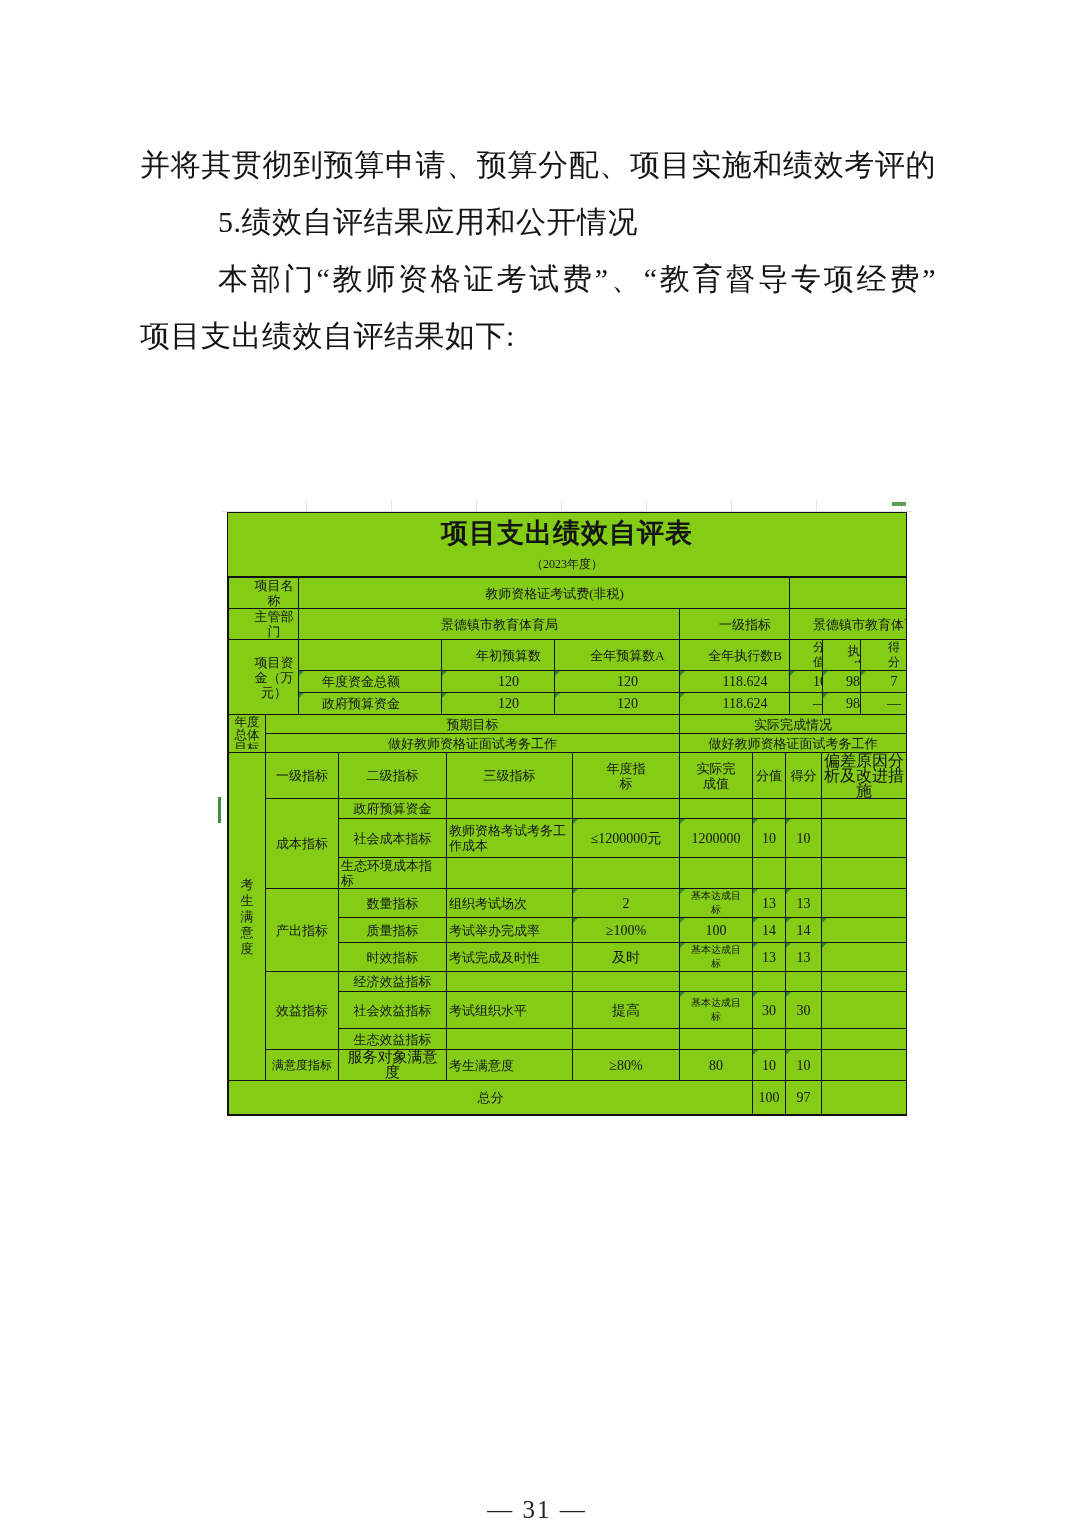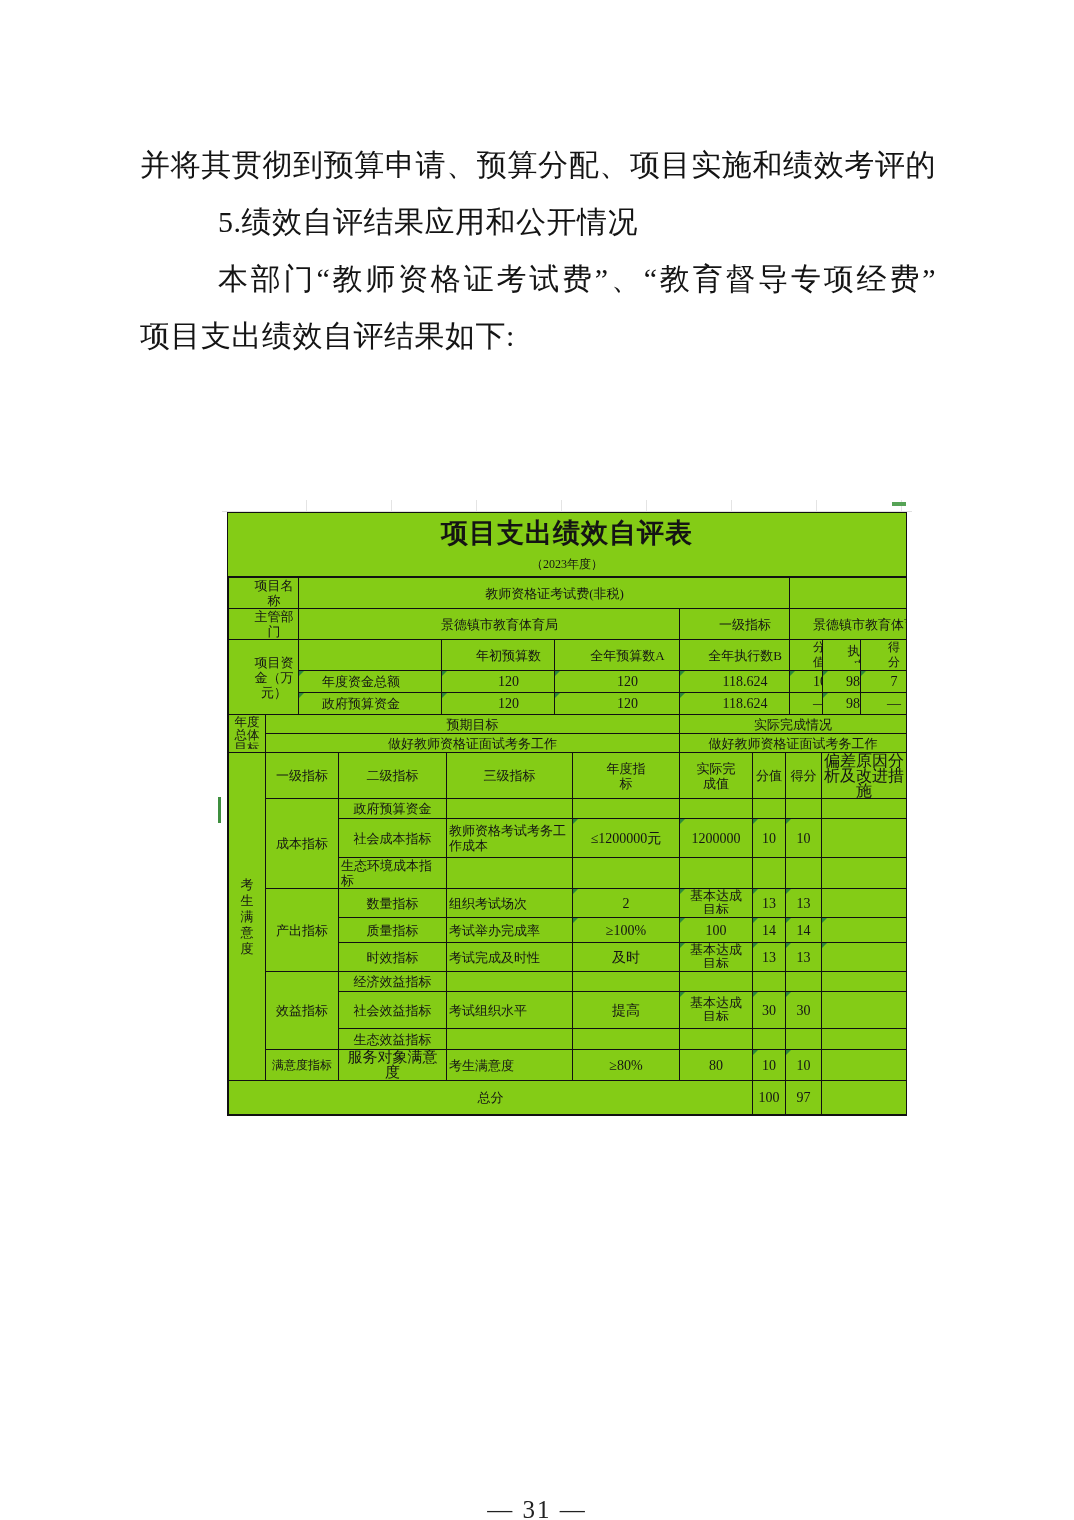--- a/index.html
+++ b/index.html
@@ -64,21 +64,21 @@
   td.num{font-size:14px;}
   td.tri::before{
     content:"";position:absolute;left:0;top:0;width:0;height:0;
     border-top:5px solid #2e8b3a;border-right:5px solid transparent;
   }
   .r21 td{height:21px;padding-left:23px;}
   .r18 td{height:18px;}
   .vtext{display:inline-block;width:15px;line-height:16px;font-size:13px;word-break:break-all;}
   .goal-clip{display:inline-block;width:28px;height:33px;overflow:hidden;line-height:13px;font-size:12.5px;word-break:break-all;}
   .exec-clip{display:inline-block;width:28px;height:19px;overflow:hidden;line-height:15px;font-size:12.5px;word-break:break-all;}
-  .clip2{display:inline-block;width:56px;height:25px;overflow:hidden;line-height:13.5px;font-size:13px;word-break:break-all;}
+  .clip2{display:inline-block;width:56px;height:25px;overflow:hidden;line-height:13.5px;font-size:10px;word-break:break-all;}
   .nowrapclip{white-space:nowrap;overflow:hidden;}
 
   
   .page-number{
     position:absolute;left:0;right:0;top:1496px;text-align:center;
     font-size:25px;letter-spacing:2px;color:#222;
   }
 </style>
 </head>
 <body>

